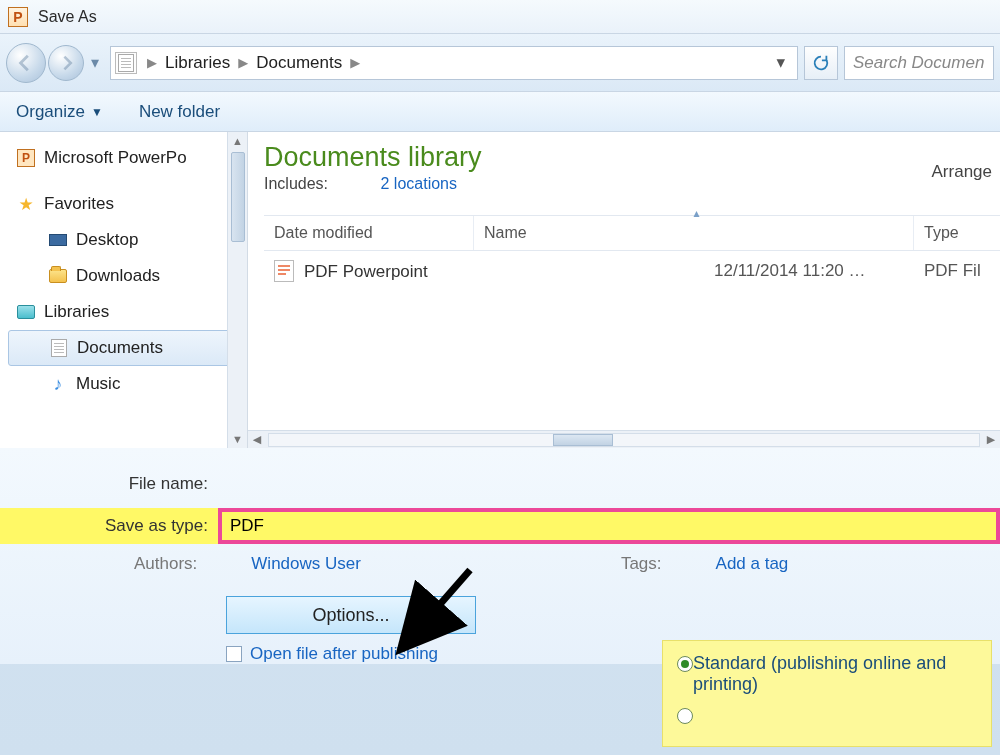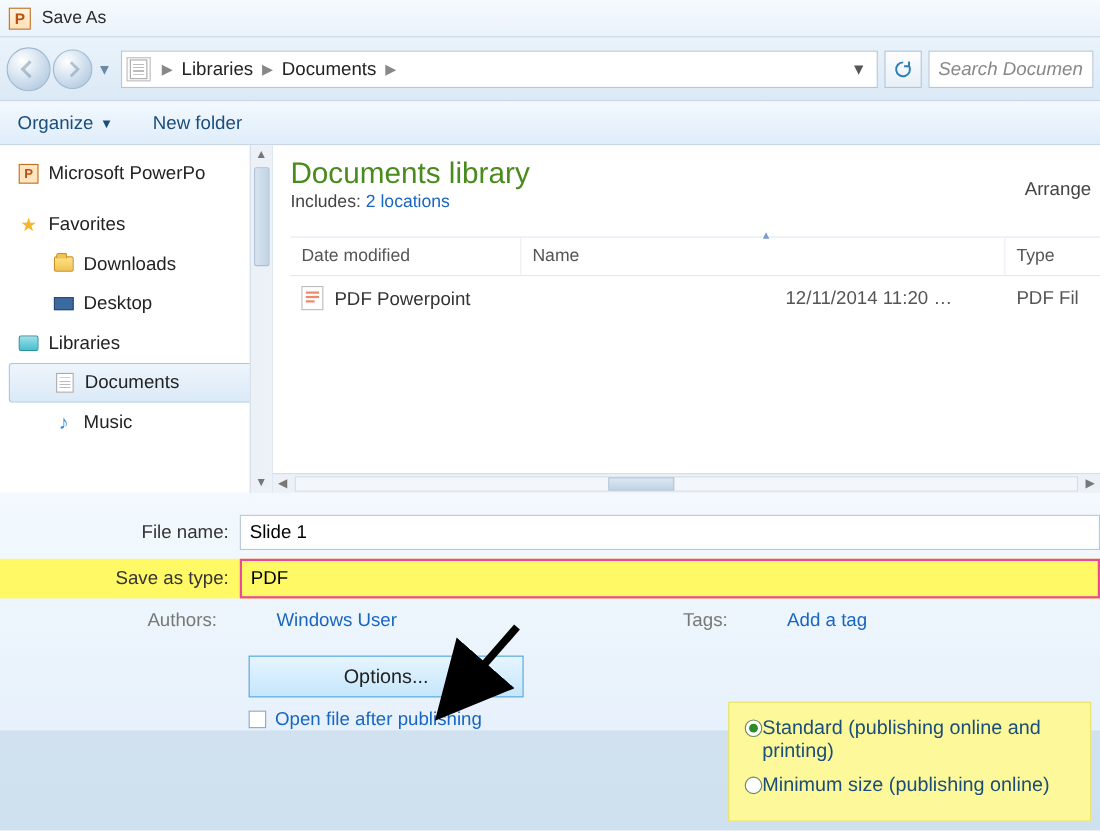--- a/index.html
+++ b/index.html
@@ -145,21 +145,21 @@
   .scroller .thumb { width: 14px; height: 90px; margin-top: 2px; background: linear-gradient(to right,#d8e4f0,#c2d3e4); border:1px solid #a9bed4; border-radius: 2px; }
 
   .main {
     flex: 1;
     background: #fff;
     padding: 10px 0 0 16px;
     position: relative;
   }
   .lib-title { color: #4a8b1d; font-size: 27px; }
   .lib-sub { font-size: 16px; color: #444; margin-top: 2px; }
-  .lib-sub .link { color: #1865c2; }
+  .lib-sub .link { color: #1865c2; margin-left: 48px; }
   .arrange { position: absolute; top: 30px; right: 8px; font-size: 17px; color:#444; }
   .cols {
     margin-top: 22px;
     display: flex;
     border-top: 1px solid #e2e8f0;
     border-bottom: 1px solid #e2e8f0;
     height: 36px;
     font-size: 16px; color: #555;
   }
   .col { display:flex; align-items:center; padding: 0 10px; border-right:1px solid #e8edf4; }
@@ -198,21 +198,21 @@
   }
   .form-label { width: 218px; text-align:right; font-size: 17px; color:#333; padding-right: 10px; }
   .form-field { flex:1; }
   .text-input {
     width: 100%; height: 32px;
     border:1px solid #b6c6d8; background:#fff;
     padding: 0 8px; font-size: 17px;
   }
   .combo {
     width: 100%; height: 36px;
-    border:2px solid #ec4899;
+    border:4px solid #ec4899;
     padding: 0 8px; font-size: 17px;
     display:flex; align-items:center;
   }
   .hl-yellow { background:#fff966; }
   .meta-row {
     display:flex; align-items:center;
     margin-top: 10px; font-size: 17px;
   }
   .meta-label{ color:#777; margin-right:6px; }
   .meta-link{ color:#1865c2;margin-left:48px; }
@@ -310,29 +310,29 @@
         </span>
       <span>Microsoft PowerPo</span>
     </div>
     <div style="height:10px"></div>
     <div class="tree-item">
       <span class="tree-icon star">★</span>
       <span>Favorites</span>
     </div>
     <div class="tree-item indent">
       <span class="tree-icon">
+          <span class="monitor"></span>
+        </span>
+      <span>Desktop</span>
+    </div>
+    <div class="tree-item indent">
+      <span class="tree-icon">
           <span class="folder-mini"></span>
         </span>
       <span>Downloads</span>
-    </div>
-    <div class="tree-item indent">
-      <span class="tree-icon">
-          <span class="monitor"></span>
-        </span>
-      <span>Desktop</span>
     </div>
     <div class="tree-item">
       <span class="tree-icon">
           <span class="lib-ico"></span>
         </span>
       <span>Libraries</span>
     </div>
     <div class="tree-item indent selected">
       <span class="tree-icon">
           <span class="doc-ico"></span>
@@ -381,21 +381,20 @@
           <div class="thumb"></div>
         </div>
       <div class="arrow">▶</div>
     </div>
   </div>
 </div>
 
 <div class="bottom">
   <div class="form-row">
     <div class="form-label">File name:</div>
-    <div class="form-field"><input class="text-input" value="Slide 1" style=""></div>
   </div>
   <div class="form-row hl-yellow">
     <div class="form-label">Save as type:</div>
     <div class="form-field">
         <div class="combo hl-yellow">
           <span>PDF</span>
         </div>
       </div>
   </div>
 
@@ -417,21 +416,20 @@
   </div>
 </div>
 
 <div class="opt-panel">
   <div class="radio-row">
     <span class="radio checked"></span>
     <span>Standard (publishing online and printing)</span>
   </div>
   <div class="radio-row">
     <span class="radio"></span>
-    <span>Minimum size (publishing online)</span>
   </div>
 </div>
 
 <svg class="arrow-ann" width="120" height="120">
   <defs>
       <marker id="ah" markerWidth="12" markerHeight="12" refX="9" refY="5" orient="auto">
         <path d="M0,0 L10,5 L0,10 Z" fill="#000"></path>
       </marker>
     </defs>
   <line x1="90" y1="10" x2="20" y2="90" stroke="#000" stroke-width="7" marker-end="url(#ah)"></line>

